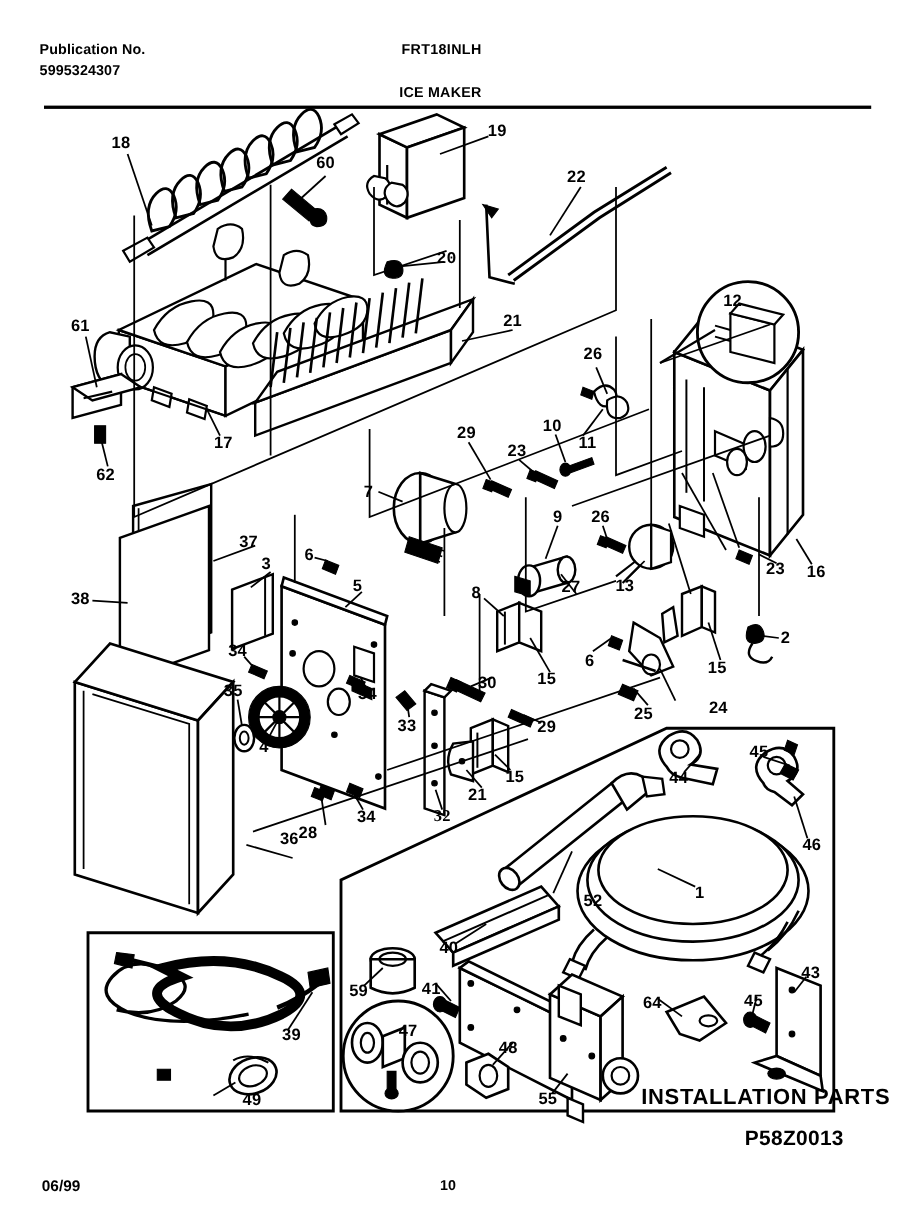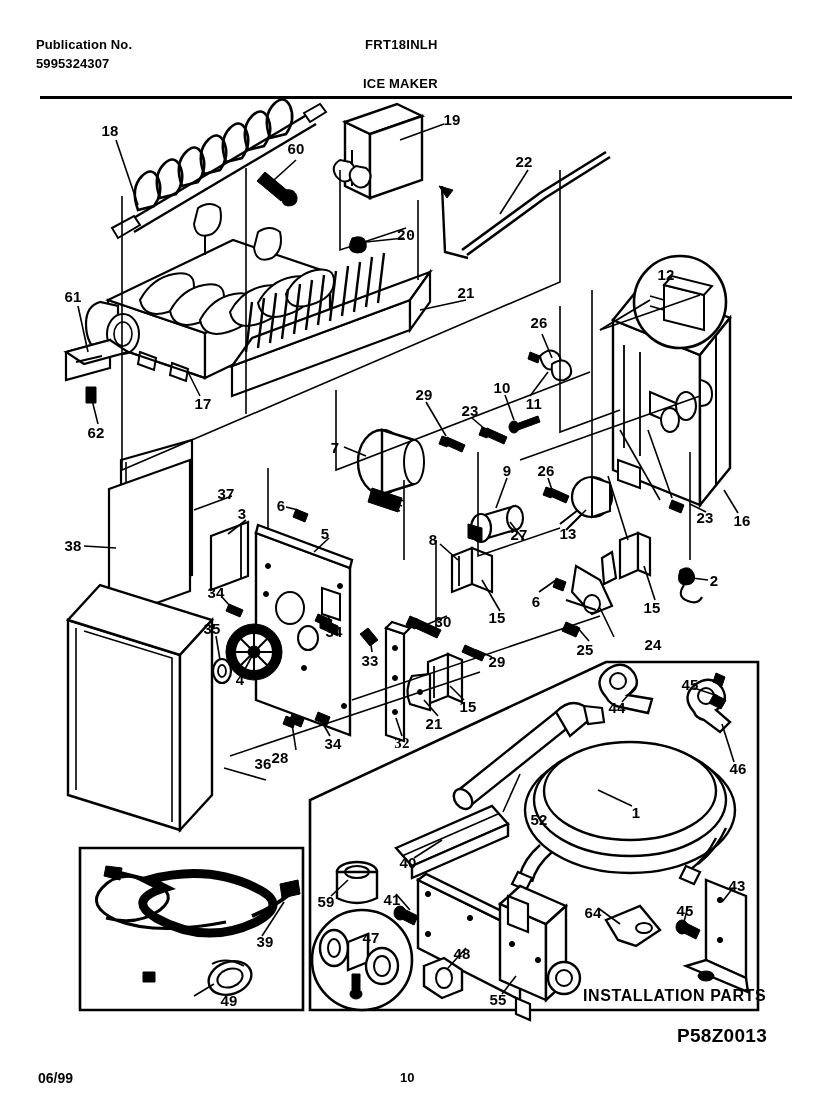--- a/index.html
+++ b/index.html
@@ -26,21 +26,21 @@
   .cal{position:absolute;font-size:15px;font-weight:bold;line-height:1;letter-spacing:.2px;
        transform:translate(-50%,-50%);white-space:nowrap;}
 
   
   svg.art{position:absolute;left:0;top:0;width:832px;height:1100px;}
   svg.art *{vector-effect:non-scaling-stroke;}
   .ln{stroke:#000;fill:none;}
   .f-w{fill:#fff;stroke:#000;}
   .f-k{fill:#000;stroke:#000;}
 
-  .boxlbl{position:absolute;font-size:16px;font-weight:bold;letter-spacing:.6px;}
+  .boxlbl{position:absolute;font-size:20px;font-weight:bold;letter-spacing:.6px;}
 </style>
 </head>
 <body>
 
 <div class="page">
 
   <div class="pub">
     <div>Publication No.</div>
     <div>5995324307</div>
   </div>

